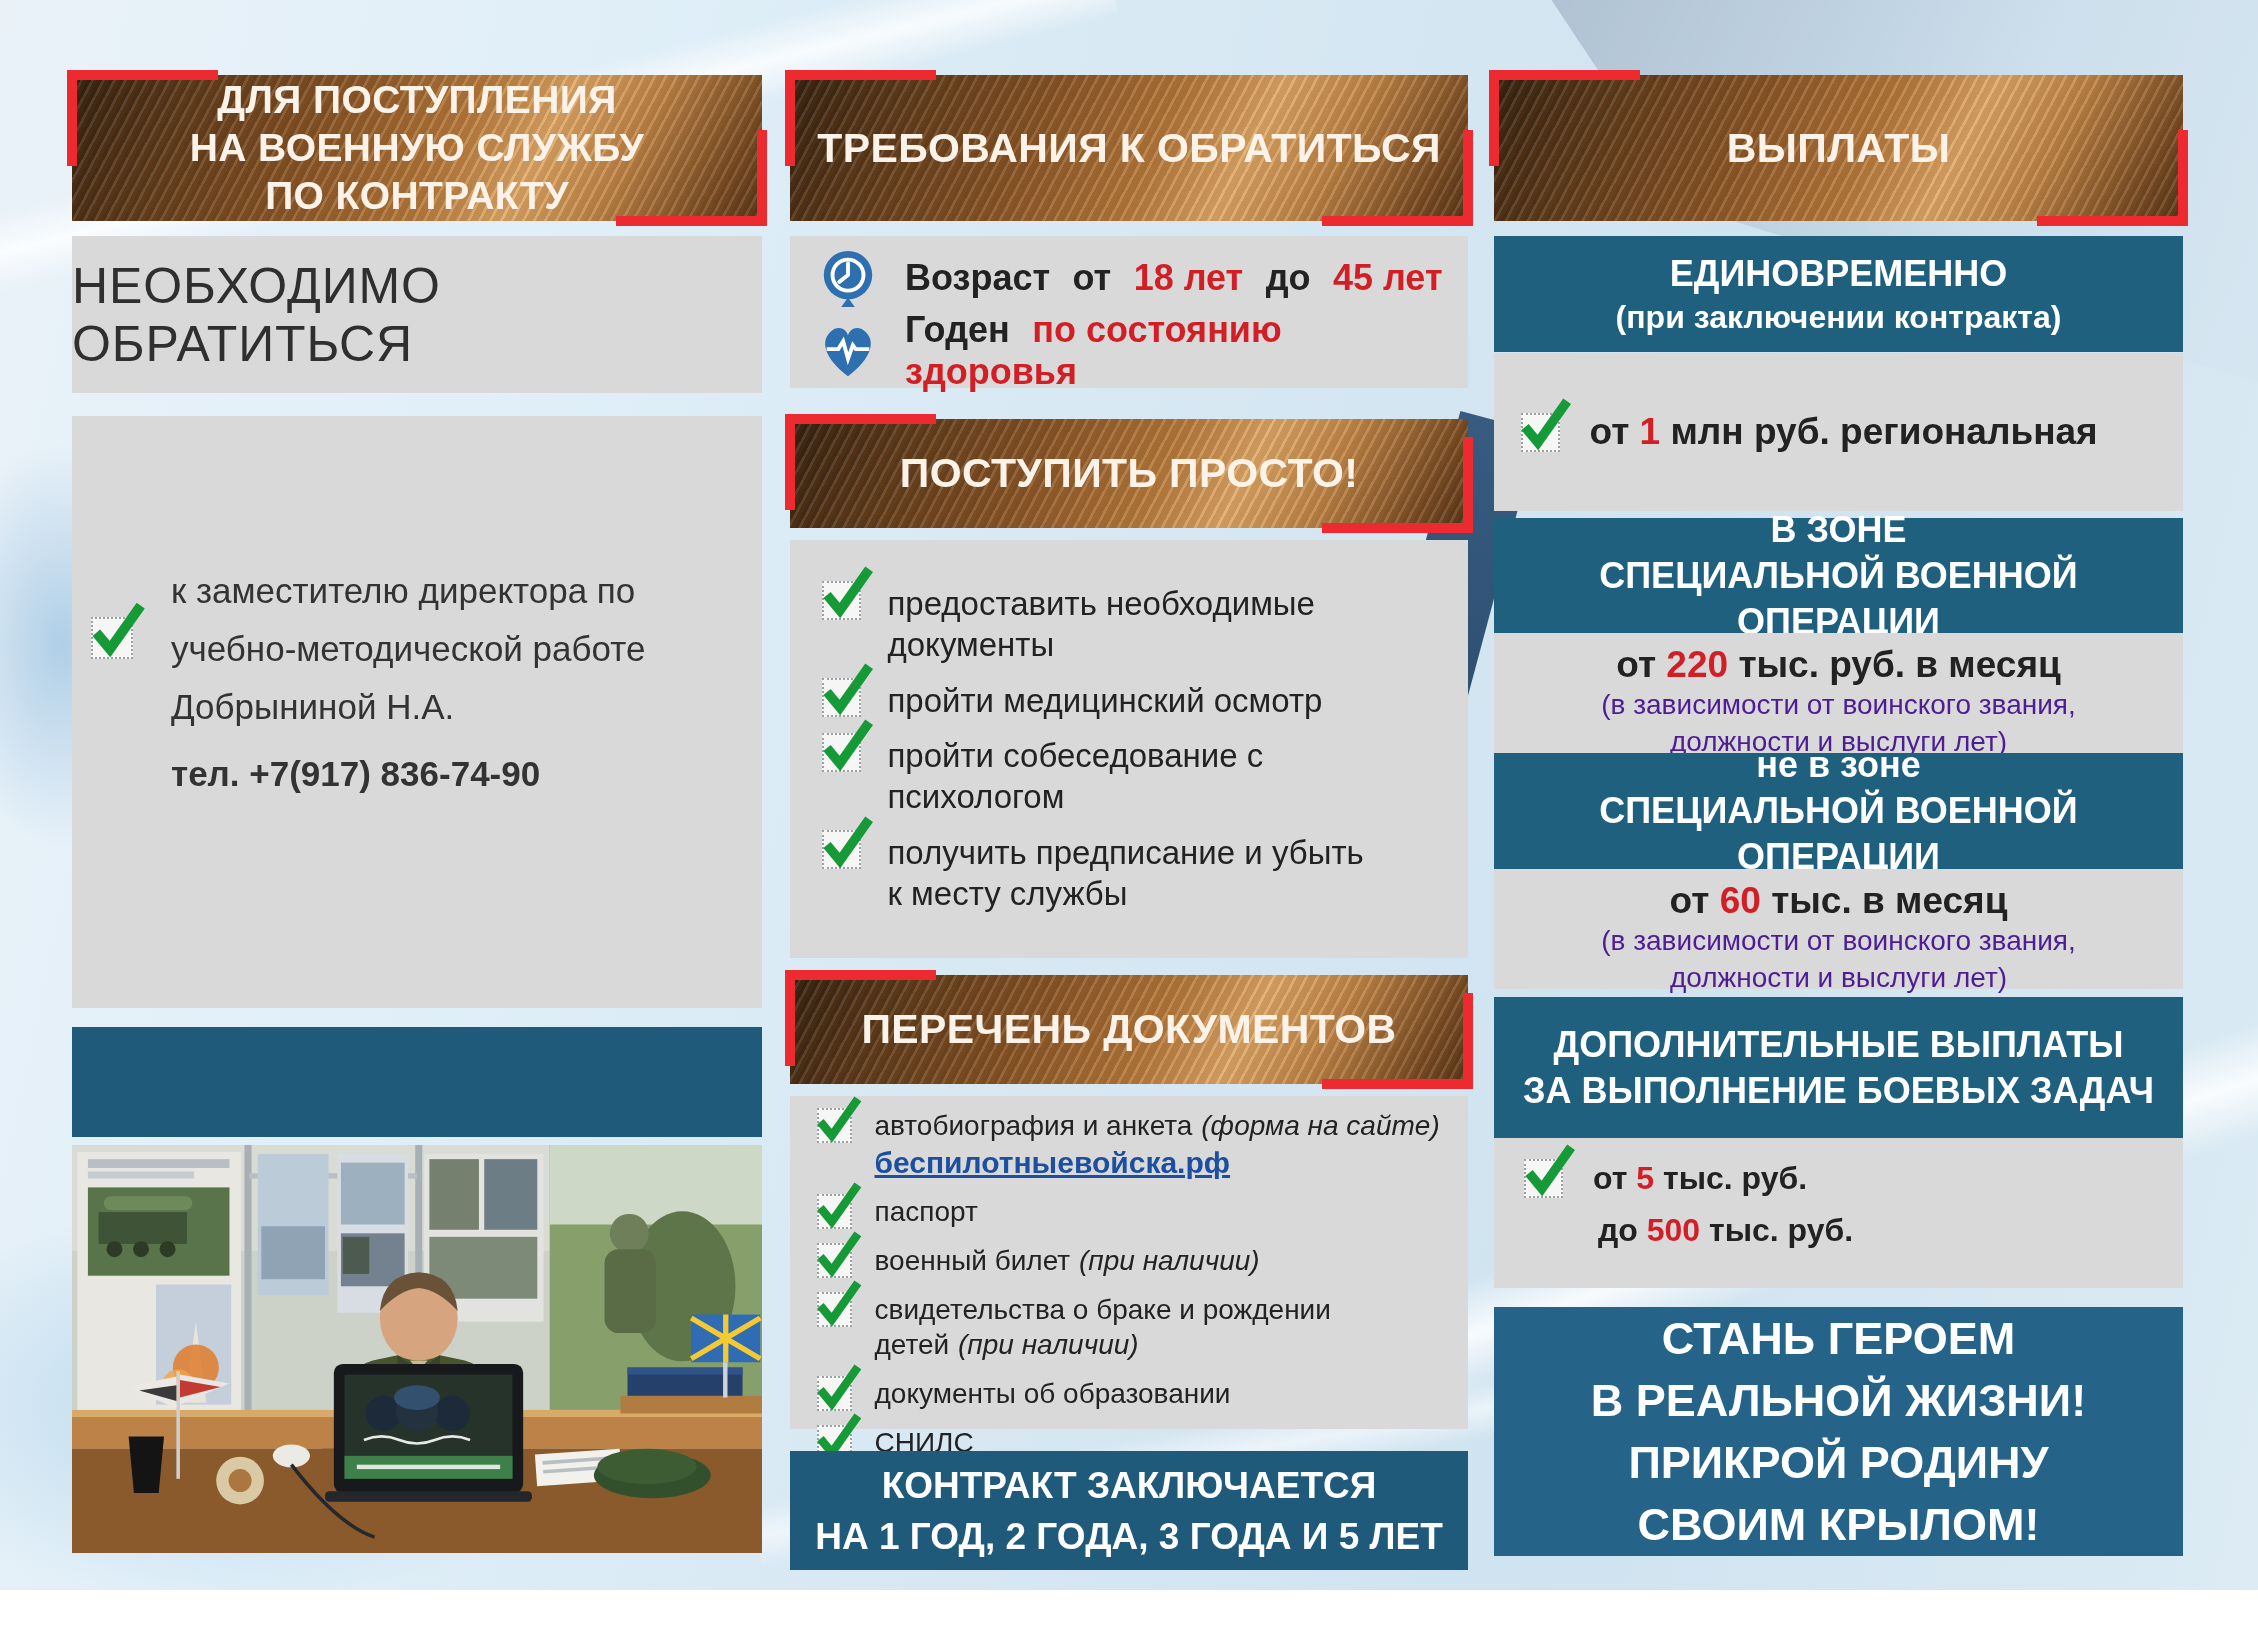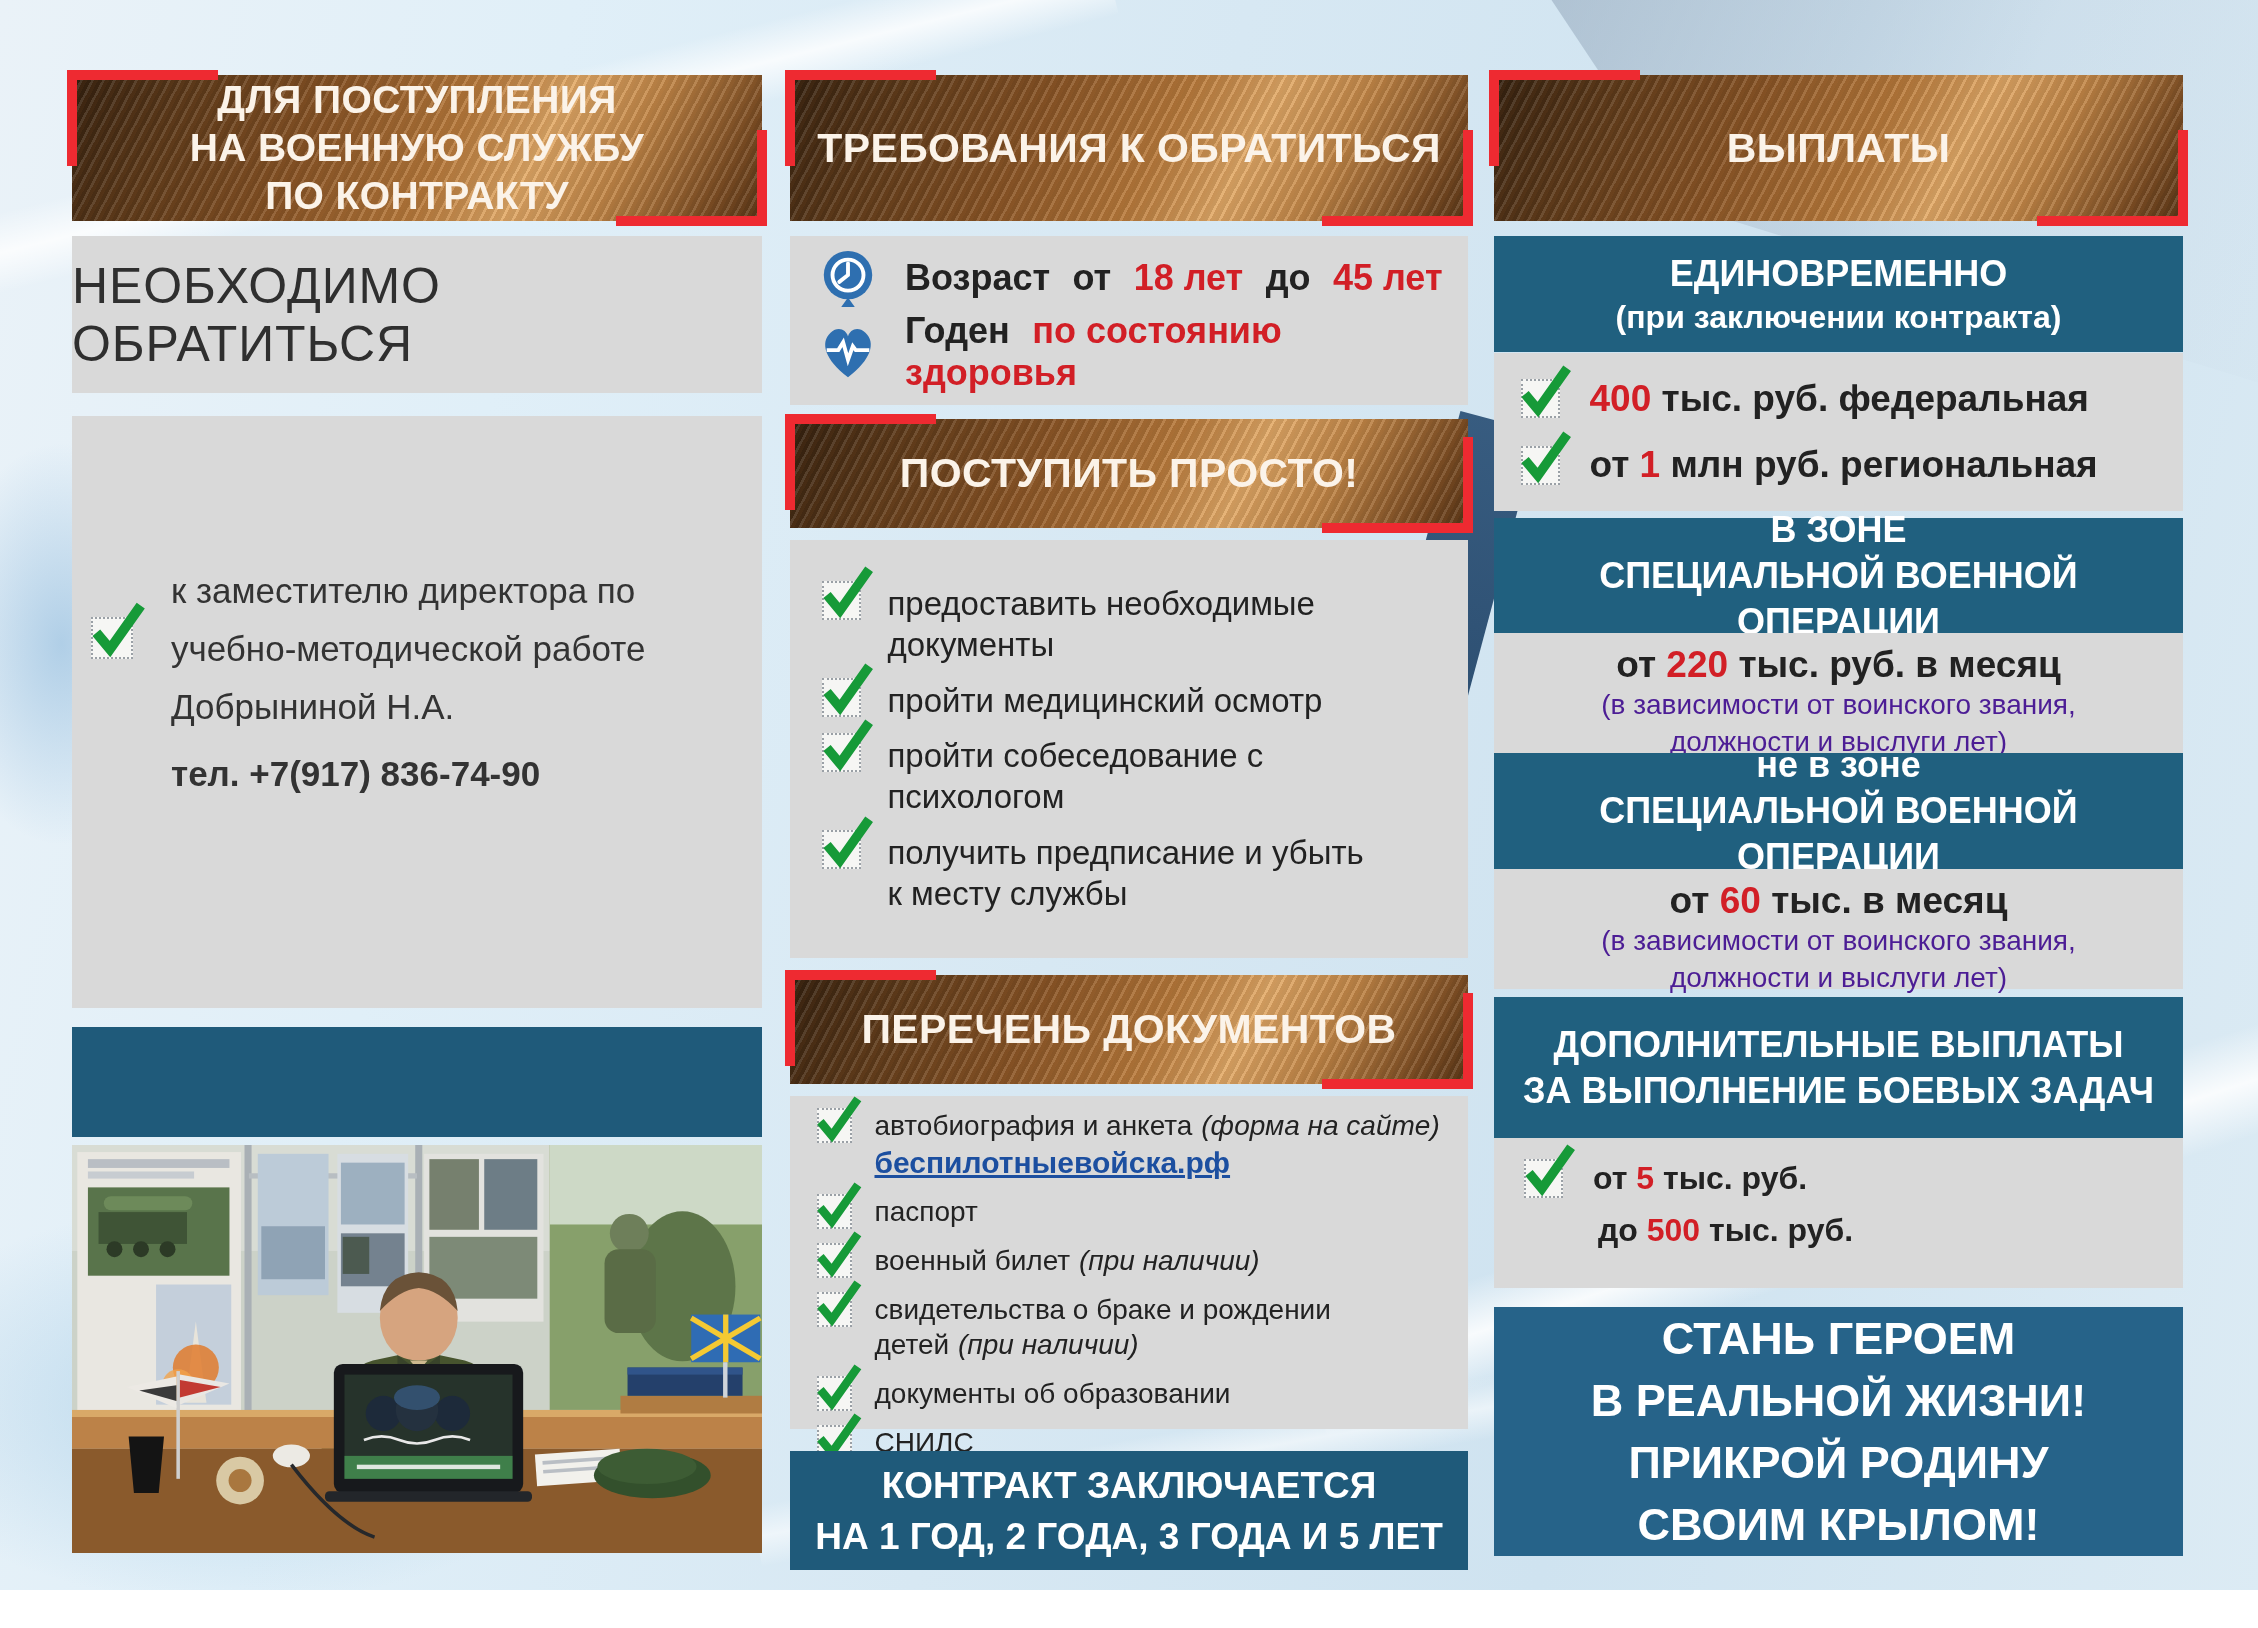--- a/index.html
+++ b/index.html
@@ -72,21 +72,21 @@
   .contact .clines { position:absolute; left:99px; top:146px; line-height:58px; }
   .contact .chk { position:absolute; left:19.4px; top:201px; width:42px; height:42px; }
   .contact .chk .tick { width:58px; height:58px; }
   .contact .phone { position:absolute; left:99px; top:338px; font-weight:bold; }
   .bluebar { position:absolute; left:0; width:100%; top:952px; height:110px; background:#1f5a7a; }
   .photo { position:absolute; left:0; width:100%; top:1070px; height:408px; overflow:hidden; background:#cfd5cb; }
   .photo svg { width:100%; height:100%; display:block; }
 
   
   .h-mid1 { top:0; height:146px; }
-  .gray-req { top:161px; height:169px; display:flex; flex-direction:column; justify-content:space-around;
+  .gray-req { top:161px; height:152px; display:flex; flex-direction:column; justify-content:space-around;
     padding:10.6px 8.8px 10.6px 26.5px; }
   .req-row { display:flex; align-items:center; gap:26.5px; font-size:36px; font-weight:bold; color:#222; }
   .req-row .sp { margin-right:12.4px; }
   .ricon { width:62px; height:62px; flex:none; }
   .h-mid2 { top:344px; height:109px; }
   .gray-check { top:465px; height:418px; display:flex; flex-direction:column; justify-content:space-between;
     padding:41px 26.5px 44px 32px; }
   .crow { display:flex; align-items:flex-start; gap:26.5px; font-size:33px; color:#222; line-height:41px; }
   .crow .txt { padding-top:1.8px; }
   .h-mid3 { top:900px; height:109px; }
@@ -408,32 +408,20 @@
     </div>
 
     <div class="graybox gray-lump">
       <div class="arow">
         <span class="chk">
             <svg class="tick" viewBox="0 0 64 64">
               <path d="M7 35 L22 53 L56 5"></path>
             </svg>
           </span>
         <div>
-          <span></span>
-          <span class="red">400</span>
-          <span>тыс. руб. федеральная</span>
-        </div>
-      </div>
-      <div class="arow">
-        <span class="chk">
-            <svg class="tick" viewBox="0 0 64 64">
-              <path d="M7 35 L22 53 L56 5"></path>
-            </svg>
-          </span>
-        <div>
           <span>от</span>
           <span class="red">1</span>
           <span>млн руб. региональная</span>
         </div>
       </div>
     </div>
 
     <div class="bluebox blue-svo">
       <div class="bt">В ЗОНЕ</div>
       <div class="bt">СПЕЦИАЛЬНОЙ ВОЕННОЙ ОПЕРАЦИИ</div>

